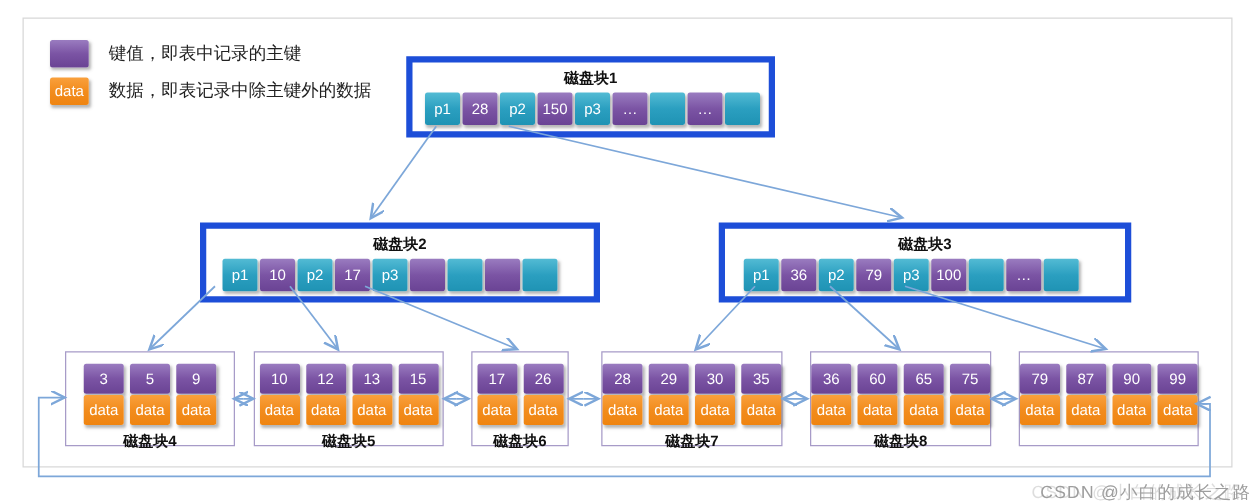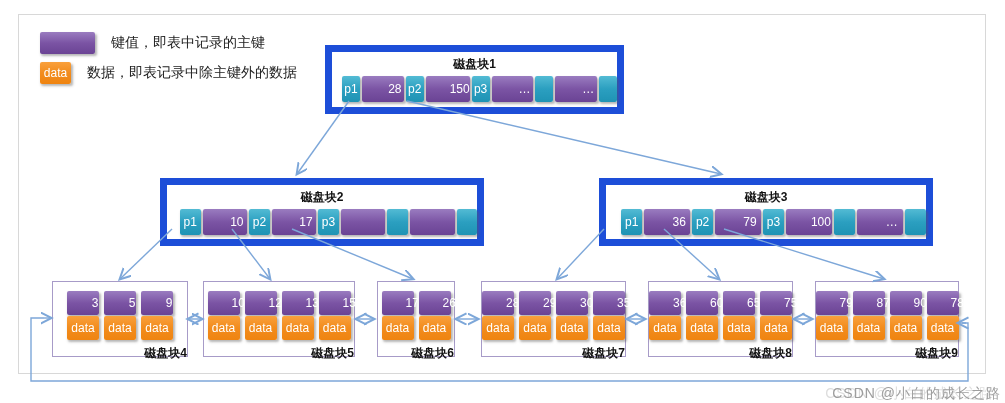--- a/index.html
+++ b/index.html
@@ -5,36 +5,36 @@
   html,body{margin:0;padding:0;background:#fff;font-family:"Liberation Sans","DejaVu Sans",sans-serif;}
   #canvas{position:relative;width:1005px;height:403px;background:#fff;overflow:hidden;}
   #frame{position:absolute;left:18px;top:14px;width:966px;height:358px;border:1px solid #d8d8d8;background:#fff;}
   
   .legend{position:absolute;left:40px;top:28px;}
   .lrow{display:flex;align-items:center;height:30px;}
   .sw{width:31px;height:22px;border-radius:2px;box-shadow:1.5px 2px 2.5px rgba(90,90,90,.45);
       color:#fff;font-size:12px;text-align:center;line-height:22px;}
   .ltext{margin-left:16px;font-size:14px;color:#222;}
   
-  .key{background:linear-gradient(180deg,#9a7cc0 0%,#7b54a4 50%,#6a4394 100%);padding-left:24px;}
+  .key{background:linear-gradient(180deg,#9a7cc0 0%,#7b54a4 50%,#6a4394 100%);}
   .pointer{background:linear-gradient(180deg,#53bbd4 0%,#2b9fc0 50%,#1f93b4 100%);}
   .data{background:linear-gradient(180deg,#f9a03c 0%,#f28c1d 50%,#ef8410 100%);}
   
-  .inode{position:absolute;border:7px solid #1d4ed8;background:#fff;}
+  .inode{position:absolute;border:5px solid #1d4ed8;background:#fff;}
   .ntitle{text-align:center;font-size:12px;font-weight:bold;color:#111;margin:4px 0 3px;}
   .cells{display:flex;gap:2px;}
   .cell{width:28px;height:26px;line-height:26px;text-align:center;color:#fff;
         font-size:12px;border-radius:2px;box-shadow:1.5px 2px 2.5px rgba(90,90,90,.45);}
   
   .lnode{position:absolute;border:1px solid #a79bc8;background:#fff;}
   .cols{display:flex;justify-content:center;gap:5px;margin-top:9px;}
   .lcol{display:flex;flex-direction:column;gap:1px;width:32px;}
   .lkey,.ldata{height:24px;line-height:24px;text-align:center;color:#fff;font-size:12px;
         border-radius:2px;box-shadow:1.5px 2px 2.5px rgba(90,90,90,.45);}
-  .ltitle{text-align:right;font-size:12px;font-weight:bold;color:#111;margin-top:5px;}
+  .ltitle{text-align:center;font-size:12px;font-weight:bold;color:#111;margin-top:5px;}
   
   #arrows{position:absolute;left:0;top:0;width:1005px;height:403px;pointer-events:none;}
   
   .wm{position:absolute;right:4px;bottom:0px;font-size:14px;color:#9e9e9e;letter-spacing:1px;
       text-shadow:-7px 0 0 rgba(158,158,158,.35);}
 </style>
 </head>
 <body>
 
 <div id="canvas">
@@ -72,21 +72,21 @@
         <div class="cell key">10</div>
         <div class="cell pointer">p2</div>
         <div class="cell key">17</div>
         <div class="cell pointer">p3</div>
         <div class="cell key"></div>
         <div class="cell pointer"></div>
         <div class="cell key"></div>
         <div class="cell pointer"></div>
       </div>
   </div>
-  <div class="inode" style="left:599px;top:178px;width:320px;height:54px">
+  <div class="inode" style="left:575px;top:178px;width:320px;height:54px">
     <div class="ntitle">磁盘块3</div>
     <div class="cells" style="padding-left:15px">
         <div class="cell pointer">p1</div>
         <div class="cell key">36</div>
         <div class="cell pointer">p2</div>
         <div class="cell key">79</div>
         <div class="cell pointer">p3</div>
         <div class="cell key">100</div>
         <div class="cell pointer"></div>
         <div class="cell key">…</div>
@@ -195,25 +195,24 @@
         </div>
         <div class="lcol">
           <div class="lkey key">87</div>
           <div class="ldata data">data</div>
         </div>
         <div class="lcol">
           <div class="lkey key">90</div>
           <div class="ldata data">data</div>
         </div>
         <div class="lcol">
-          <div class="lkey key">78</div>
-          <div class="ldata data">data</div>
-        </div>
-      </div>
-    <div class="ltitle">磁盘块9</div>
+          <div class="lkey key">99</div>
+          <div class="ldata data">data</div>
+        </div>
+      </div>
   </div>
 
   <svg id="arrows" viewBox="0 0 1005 403">
     <defs>
       <marker id="arr" markerWidth="10" markerHeight="10" refX="7.5" refY="4" orient="auto">
         <path d="M0,0 L8,4 L0,8" fill="none" stroke="#7da7d9" stroke-width="1.4"></path>
       </marker>
     </defs>
     <g stroke="#7da7d9" stroke-width="1.4" fill="none">
 

